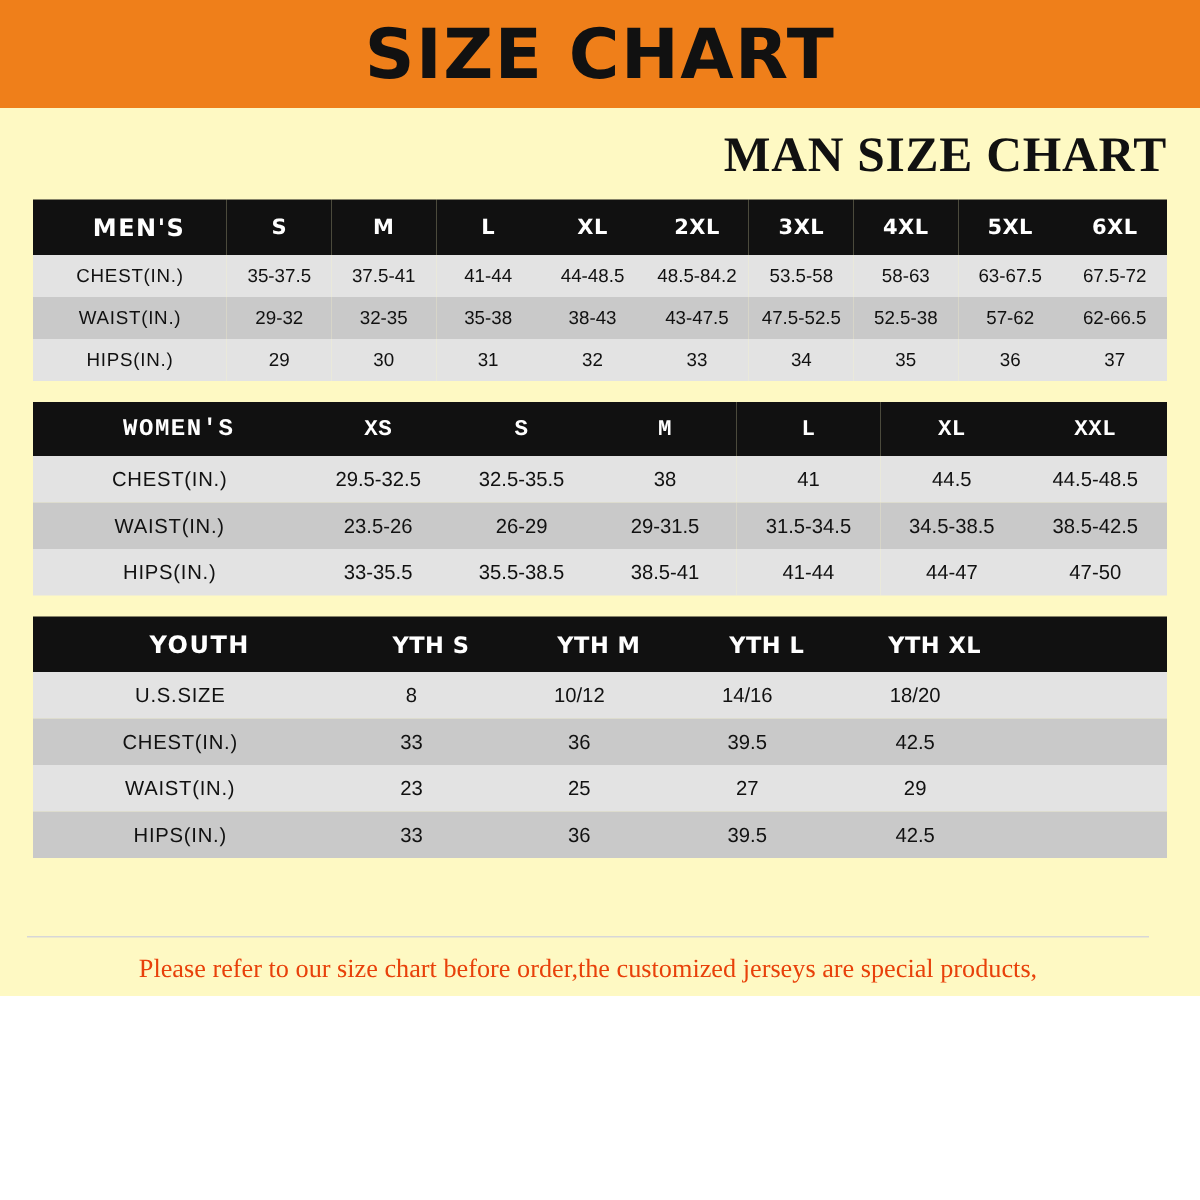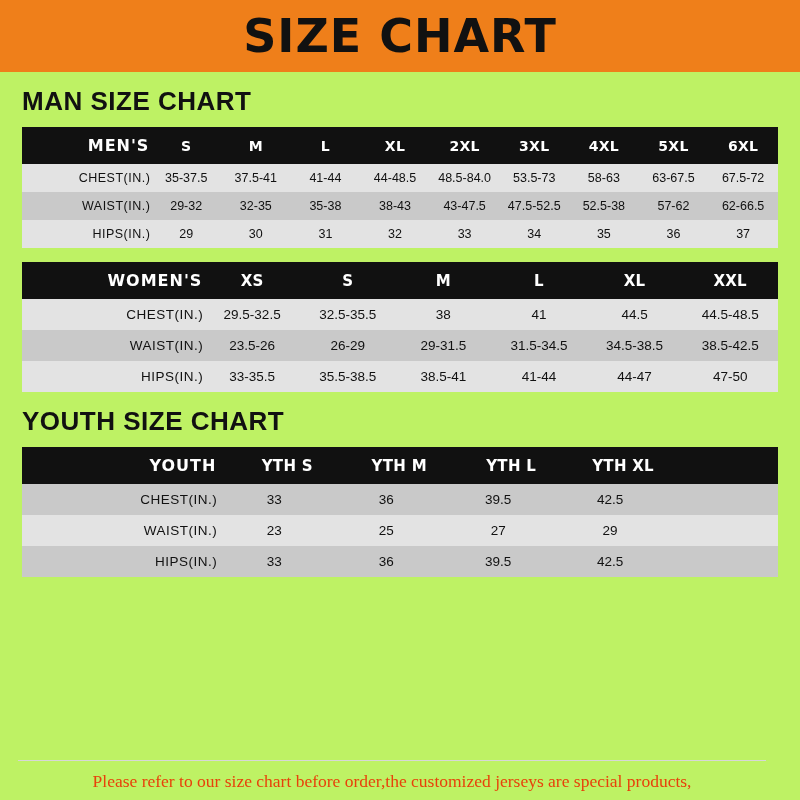--- a/index.html
+++ b/index.html
@@ -9,22 +9,22 @@
   body {
     width: 800px;
     height: 800px;
     background: #ffffff;
     font-family: "Liberation Sans", sans-serif;
     overflow: hidden;
   }
   .page {
     position: relative;
     width: 800px;
-    height: 800px;
-    background: #bef264;
+    height: 664px;
+    background: #fef9c3;
     box-sizing: border-box;
   }
   
   .banner {
     position: relative;
     height: 72px;
     background: #ef7f1a;
     display: flex;
     align-items: center;
     justify-content: center;
@@ -40,70 +40,70 @@
   }
   
   .content {
     padding: 0 22px;
     box-sizing: border-box;
   }
   .section {
     margin-top: 14px;
   }
   .section-title {
-    text-align: left;
-    font-family: Liberation Sans, sans-serif;
+    text-align: right;
+    font-family: Liberation Serif, serif;
     font-weight: bold;
-    font-size: 26px;
+    font-size: 33px;
     color: #111111;
     letter-spacing: 0.5px;
     margin: 8px 0 10px 0;
   }
   table.size-table {
     width: 100%;
     border-collapse: collapse;
     table-layout: fixed;
   }
   table.size-table thead th {
     background: #111111;
     color: #ffffff;
     font-family: "DejaVu Sans", sans-serif;
     font-weight: bold;
     font-size: 14px;
     padding: 9px 2px;
     text-align: center;
     letter-spacing: 0.3px;
   }
   table.size-table thead th.corner {
-    text-align: right;
+    text-align: center;
     padding-left: 14px;
     font-size: 16px;
     letter-spacing: 1px;
   }
   table.size-table tbody td {
     font-family: "Liberation Sans", sans-serif;
     font-size: 12.5px;
     color: #111111;
     text-align: center;
     padding: 7px 1px;
   }
   table.size-table tbody td.rowhead {
     font-size: 12.5px;
     letter-spacing: 0.5px;
-    text-align: right;
+    text-align: center;
   }
   table.size-table tbody tr.odd td {
     background: #e3e3e3;
   }
   table.size-table tbody tr.even td {
     background: #c9c9c9;
   }
   
   #women-table thead th.corner { font-size: 16px; }
-  #women-table thead th { font-size: 15px; }
+  #women-table thead th { font-size: 15px; font-family: Liberation Mono, monospace; }
   #women-table tbody td { font-size: 13.5px; padding: 8px 1px; }
   #youth-table thead th.corner { font-size: 16px; }
   #youth-table thead th { font-size: 15px; padding-left: 28px; }
   #youth-table tbody td { font-size: 13.5px; padding: 8px 1px; }
   
   .footer-note {
     position: absolute;
     left: 0;
     right: 16px;
     bottom: 6px;
@@ -151,22 +151,22 @@
             <th>6XL</th>
           </tr>
         </thead>
         <tbody>
           <tr class="odd">
             <td class="rowhead">CHEST(IN.)</td>
             <td>35-37.5</td>
             <td>37.5-41</td>
             <td>41-44</td>
             <td>44-48.5</td>
-            <td>48.5-84.0</td>
-            <td>53.5-73</td>
+            <td>48.5-84.2</td>
+            <td>53.5-58</td>
             <td>58-63</td>
             <td>63-67.5</td>
             <td>67.5-72</td>
           </tr>
           <tr class="even">
             <td class="rowhead">WAIST(IN.)</td>
             <td>29-32</td>
             <td>32-35</td>
             <td>35-38</td>
             <td>38-43</td>
@@ -231,33 +231,40 @@
             <td>38.5-41</td>
             <td>41-44</td>
             <td>44-47</td>
             <td>47-50</td>
           </tr>
         </tbody>
       </table>
     </div>
 
     <div class="section">
-      <div class="section-title">YOUTH SIZE CHART</div>
       <table class="size-table" id="youth-table">
         <thead>
           <tr>
             <th class="corner" style="width:22%">YOUTH</th>
             <th>YTH S</th>
             <th>YTH M</th>
             <th>YTH L</th>
             <th>YTH XL</th>
             <th></th>
           </tr>
         </thead>
         <tbody>
+          <tr class="odd">
+            <td class="rowhead">U.S.SIZE</td>
+            <td>8</td>
+            <td>10/12</td>
+            <td>14/16</td>
+            <td>18/20</td>
+            <td></td>
+          </tr>
           <tr class="even">
             <td class="rowhead">CHEST(IN.)</td>
             <td>33</td>
             <td>36</td>
             <td>39.5</td>
             <td>42.5</td>
             <td></td>
           </tr>
           <tr class="odd">
             <td class="rowhead">WAIST(IN.)</td>

